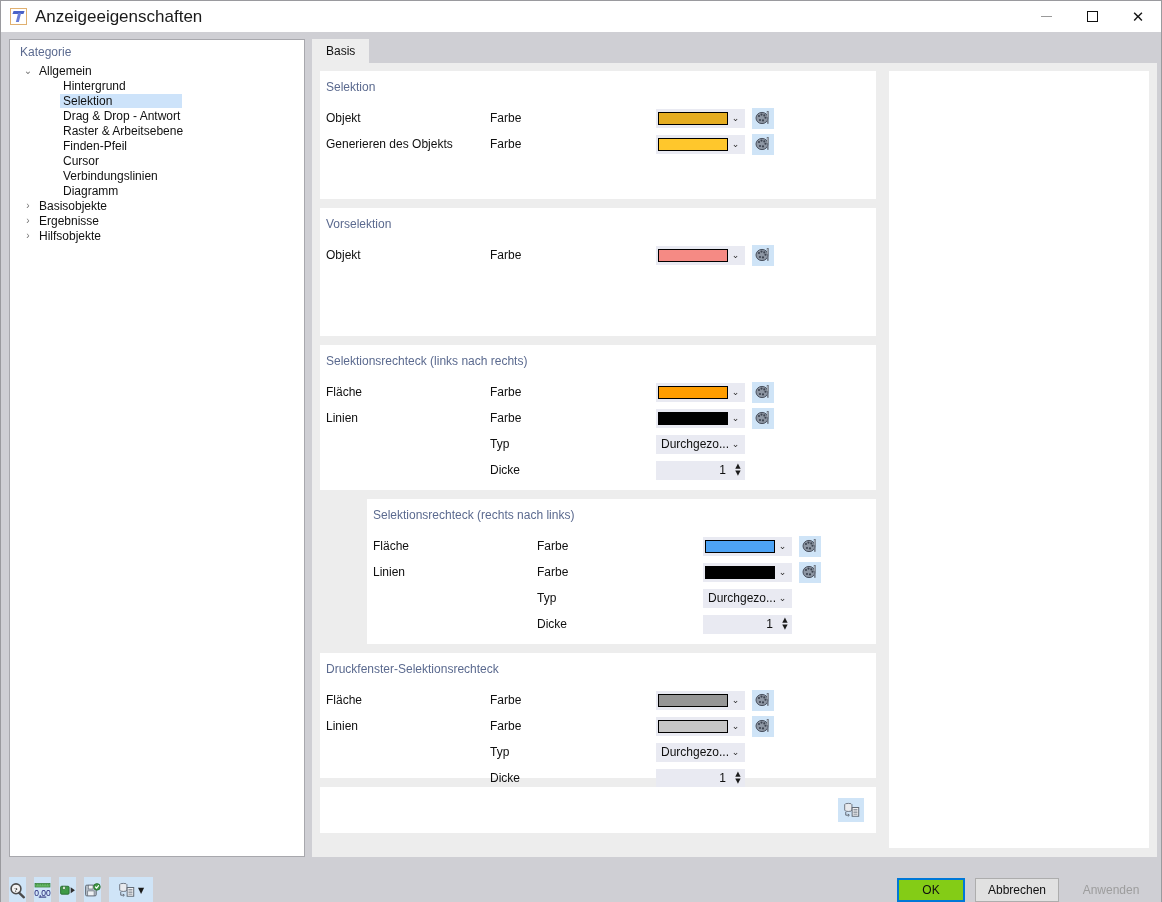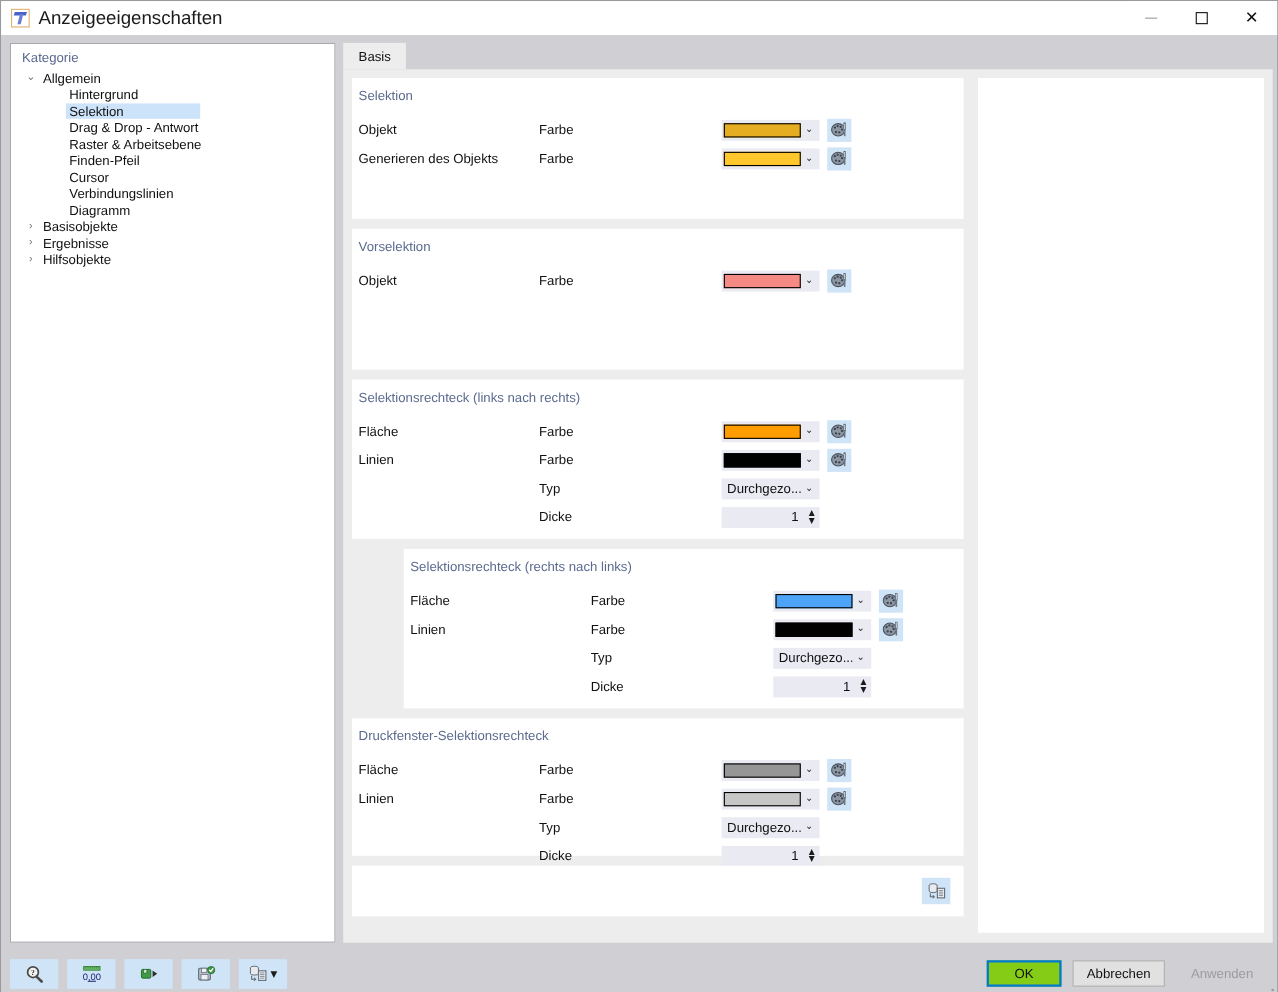--- a/index.html
+++ b/index.html
@@ -68,21 +68,21 @@
     flex: 1 1 auto;
     display: flex;
     background: #cfcfd4;
     padding: 0;
     position: relative;
   }
 
   
   #sidebar {
     width: 296px;
-    margin: 7px 0 5px 8px;
+    margin: 7px 0 10px 8px;
     background: #ffffff;
     border: 1px solid #a8a8ad;
     position: relative;
     flex: 0 0 auto;
     height: 818px;
     overflow: hidden;
   }
   #sidebar-title {
     color: #5b6a8f;
     font-size: 12px;
@@ -265,21 +265,21 @@
   #bottombar {
     flex: 0 0 auto;
     height: 46px;
     background: #cfcfd4;
     display: flex; align-items: center;
     padding: 0 8px 0 8px;
     position: relative;
   }
   #bottombar .leftgroup { display: flex; align-items: center; gap: 8px; }
   .tbtn {
-    width: 44px; height: 27px;
+    width: 17px; height: 27px;
     background: #cfe4f7;
     display: flex; align-items: center; justify-content: center;
     position: relative;
   }
   .tbtn.wide { width: 44px; }
   #bottombar .rightgroup {
     margin-left: auto;
     display: flex; align-items: center; gap: 10px;
   }
   .dlgbtn {

